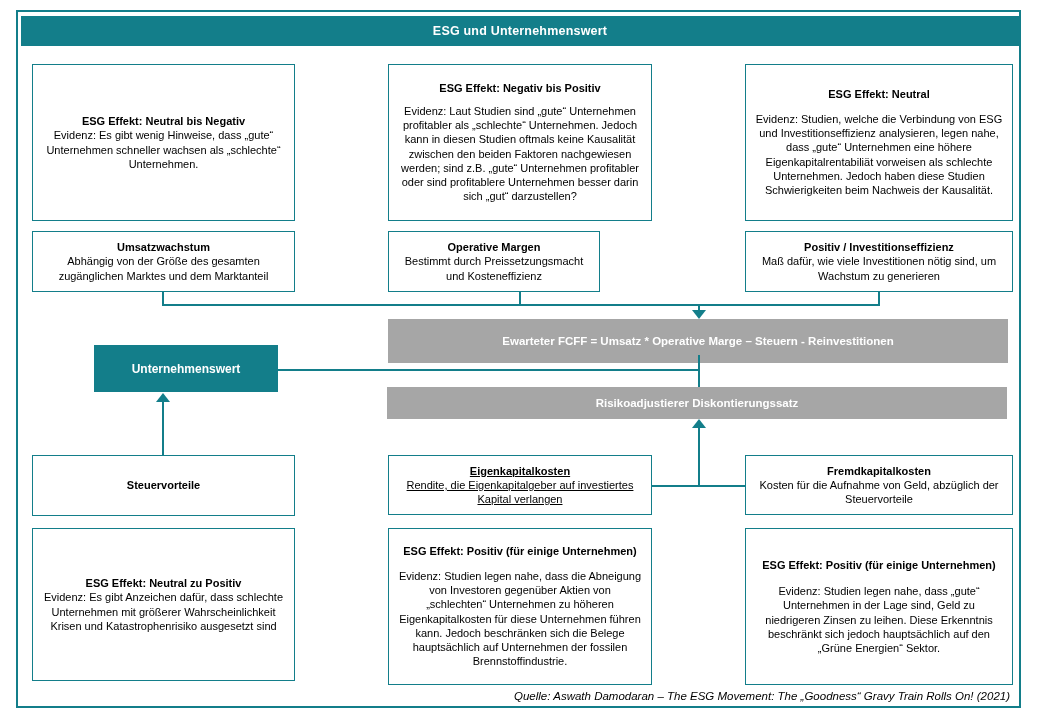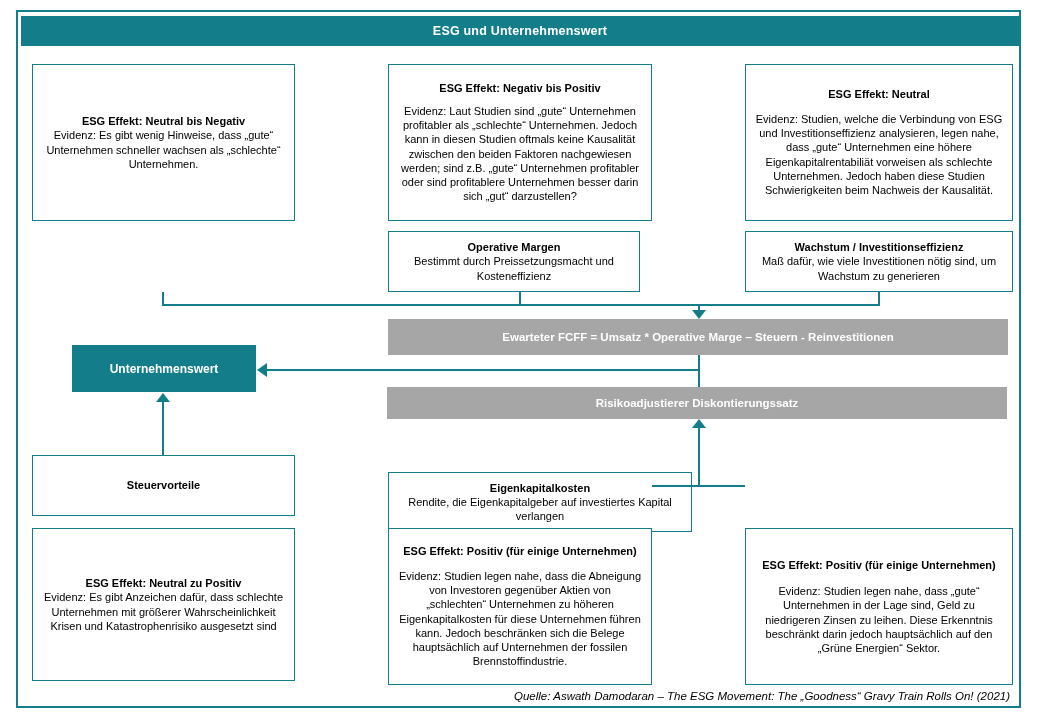--- a/index.html
+++ b/index.html
@@ -28,20 +28,21 @@
   .box.tight { gap:0px; }
   .graybar {
     position:absolute; background:var(--bar-gray); color:#fff; font-weight:bold;
     display:flex; align-items:center; justify-content:center; font-size:11.5px;
     text-align:center;
   }
   .tealbox {
     position:absolute; background:var(--teal); color:#fff; font-weight:bold;
     display:flex; align-items:center; justify-content:center; font-size:12px;
     text-align:center;
+    margin-left:22px;
   }
   .line { position:absolute; background:var(--teal); }
   .arr { position:absolute; width:0; height:0; }
   .arr.down { border-left:7px solid transparent; border-right:7px solid transparent; border-top:9px solid var(--teal); }
   .arr.up   { border-left:7px solid transparent; border-right:7px solid transparent; border-bottom:9px solid var(--teal); }
   .arr.left { border-top:7px solid transparent; border-bottom:7px solid transparent; border-right:10px solid var(--teal); }
   .source {
     position:absolute; font-style:italic; font-size:11.5px; text-align:right;
   }
 </style>
@@ -62,37 +63,41 @@
   </div>
   <div class="box spaced" style="left:388px; top:64px; width:264px; height:157px; gap:8px;">
     <div class="title">ESG Effekt: Negativ bis Positiv</div>
     <div>Evidenz: Laut Studien sind „gute“ Unternehmen profitabler als „schlechte“ Unternehmen. Jedoch kann in diesen Studien oftmals keine Kausalität zwischen den beiden Faktoren nachgewiesen werden; sind z.B. „gute“ Unternehmen profitabler oder sind profitablere Unternehmen besser darin sich „gut“ darzustellen?</div>
   </div>
   <div class="box spaced" style="left:745px; top:64px; width:268px; height:157px; gap:10px;">
     <div class="title">ESG Effekt: Neutral</div>
     <div>Evidenz: Studien, welche die Verbindung von ESG und Investitionseffizienz analysieren, legen nahe, dass „gute“ Unternehmen eine höhere Eigenkapitalrentabiliät vorweisen als schlechte Unternehmen. Jedoch haben diese Studien Schwierigkeiten beim Nachweis der Kausalität.</div>
   </div>
 
-  <div class="box tight" style="left:388px; top:231px; width:252px; height:61px;">
+  <div class="box tight" style="left:32px; top:231px; width:263px; height:61px;">
+    <div class="title">Umsatzwachstum</div>
+    <div>Abhängig von der Größe des gesamten zugänglichen Marktes und dem Marktanteil</div>
+  </div>
+  <div class="box tight" style="left:388px; top:231px; width:212px; height:61px;">
     <div class="title">Operative Margen</div>
     <div>Bestimmt durch Preissetzungsmacht und Kosteneffizienz</div>
   </div>
   <div class="box tight" style="left:745px; top:231px; width:268px; height:61px;">
-    <div class="title">Wachstum / Investitionseffizienz</div>
+    <div class="title">Positiv / Investitionseffizienz</div>
     <div>Maß dafür, wie viele Investitionen nötig sind, um Wachstum zu generieren</div>
   </div>
 
   <div class="line" style="left:162px; top:292px; width:2px; height:14px;"></div>
   <div class="line" style="left:519px; top:292px; width:2px; height:14px;"></div>
   <div class="line" style="left:878px; top:292px; width:2px; height:14px;"></div>
   <div class="line" style="left:162px; top:304px; width:718px; height:2px;"></div>
   <div class="line" style="left:698px; top:304px; width:2px; height:8px;"></div>
   <div class="arr down" style="left:692px; top:310px;"></div>
 
-  <div class="graybar" style="left:388px; top:319px; width:620px; height:36px;">
+  <div class="graybar" style="left:388px; top:319px; width:620px; height:44px;">
     <span>Ewarteter FCFF  = Umsatz * Operative Marge – Steuern - Reinvestitionen</span>
   </div>
 
   <div class="line" style="left:698px; top:355px; width:2px; height:32px;"></div>
   <div class="line" style="left:266px; top:369px; width:434px; height:2px;"></div>
   <div class="arr left" style="left:257px; top:363px;"></div>
 
   <div class="graybar" style="left:387px; top:387px; width:620px; height:32px;">
     <span>Risikoadjustierer Diskontierungssatz</span>
   </div>
@@ -100,37 +105,41 @@
   <div class="tealbox" style="left:72px; top:345px; width:184px; height:47px;">
     <span>Unternehmenswert</span>
   </div>
 
   <div class="line" style="left:162px; top:401px; width:2px; height:54px;"></div>
   <div class="arr up" style="left:156px; top:393px;"></div>
 
   <div class="box tight" style="left:32px; top:455px; width:263px; height:61px;">
     <div class="title">Steuervorteile</div>
   </div>
-  <div class="box tight" style="left:388px; top:472px; width:304px; height:60px;">
+  <div class="box tight" style="left:388px; top:455px; width:264px; height:60px;text-decoration:underline;">
     <div class="title">Eigenkapitalkosten</div>
     <div>Rendite, die Eigenkapitalgeber auf investiertes Kapital verlangen</div>
+  </div>
+  <div class="box tight" style="left:745px; top:455px; width:268px; height:60px;">
+    <div class="title">Fremdkapitalkosten</div>
+    <div>Kosten für die Aufnahme von Geld, abzüglich der Steuervorteile</div>
   </div>
 
   <div class="line" style="left:652px; top:485px; width:93px; height:2px;"></div>
   <div class="line" style="left:698px; top:427px; width:2px; height:60px;"></div>
   <div class="arr up" style="left:692px; top:419px;"></div>
 
   <div class="box spaced" style="left:32px; top:528px; width:263px; height:153px;">
     <div class="title">ESG Effekt: Neutral zu Positiv</div>
     <div>Evidenz: Es gibt Anzeichen dafür, dass schlechte Unternehmen mit größerer Wahrscheinlichkeit Krisen und Katastrophenrisiko ausgesetzt sind</div>
   </div>
   <div class="box spaced" style="left:388px; top:528px; width:264px; height:157px; gap:10px;">
     <div class="title">ESG Effekt: Positiv (für einige Unternehmen)</div>
     <div>Evidenz: Studien legen nahe, dass die Abneigung von Investoren gegenüber Aktien von „schlechten“ Unternehmen zu höheren Eigenkapitalkosten für diese Unternehmen führen kann. Jedoch beschränken sich die Belege hauptsächlich auf Unternehmen der fossilen Brennstoffindustrie.</div>
   </div>
   <div class="box spaced" style="left:745px; top:528px; width:268px; height:157px; gap:12px;">
     <div class="title">ESG Effekt: Positiv (für einige Unternehmen)</div>
-    <div>Evidenz: Studien legen nahe, dass „gute“ Unternehmen  in der Lage sind, Geld zu niedrigeren Zinsen zu leihen. Diese Erkenntnis beschränkt darin jedoch hauptsächlich auf den „Grüne Energien“ Sektor.</div>
+    <div>Evidenz: Studien legen nahe, dass „gute“ Unternehmen  in der Lage sind, Geld zu niedrigeren Zinsen zu leihen. Diese Erkenntnis beschränkt sich jedoch hauptsächlich auf den „Grüne Energien“ Sektor.</div>
   </div>
 
   <div class="source" style="left:388px; top:690px; width:622px;">Quelle: Aswath Damodaran – The ESG Movement: The „Goodness“ Gravy Train Rolls On! (2021)</div>
 
 </div>
 
 </body></html>

